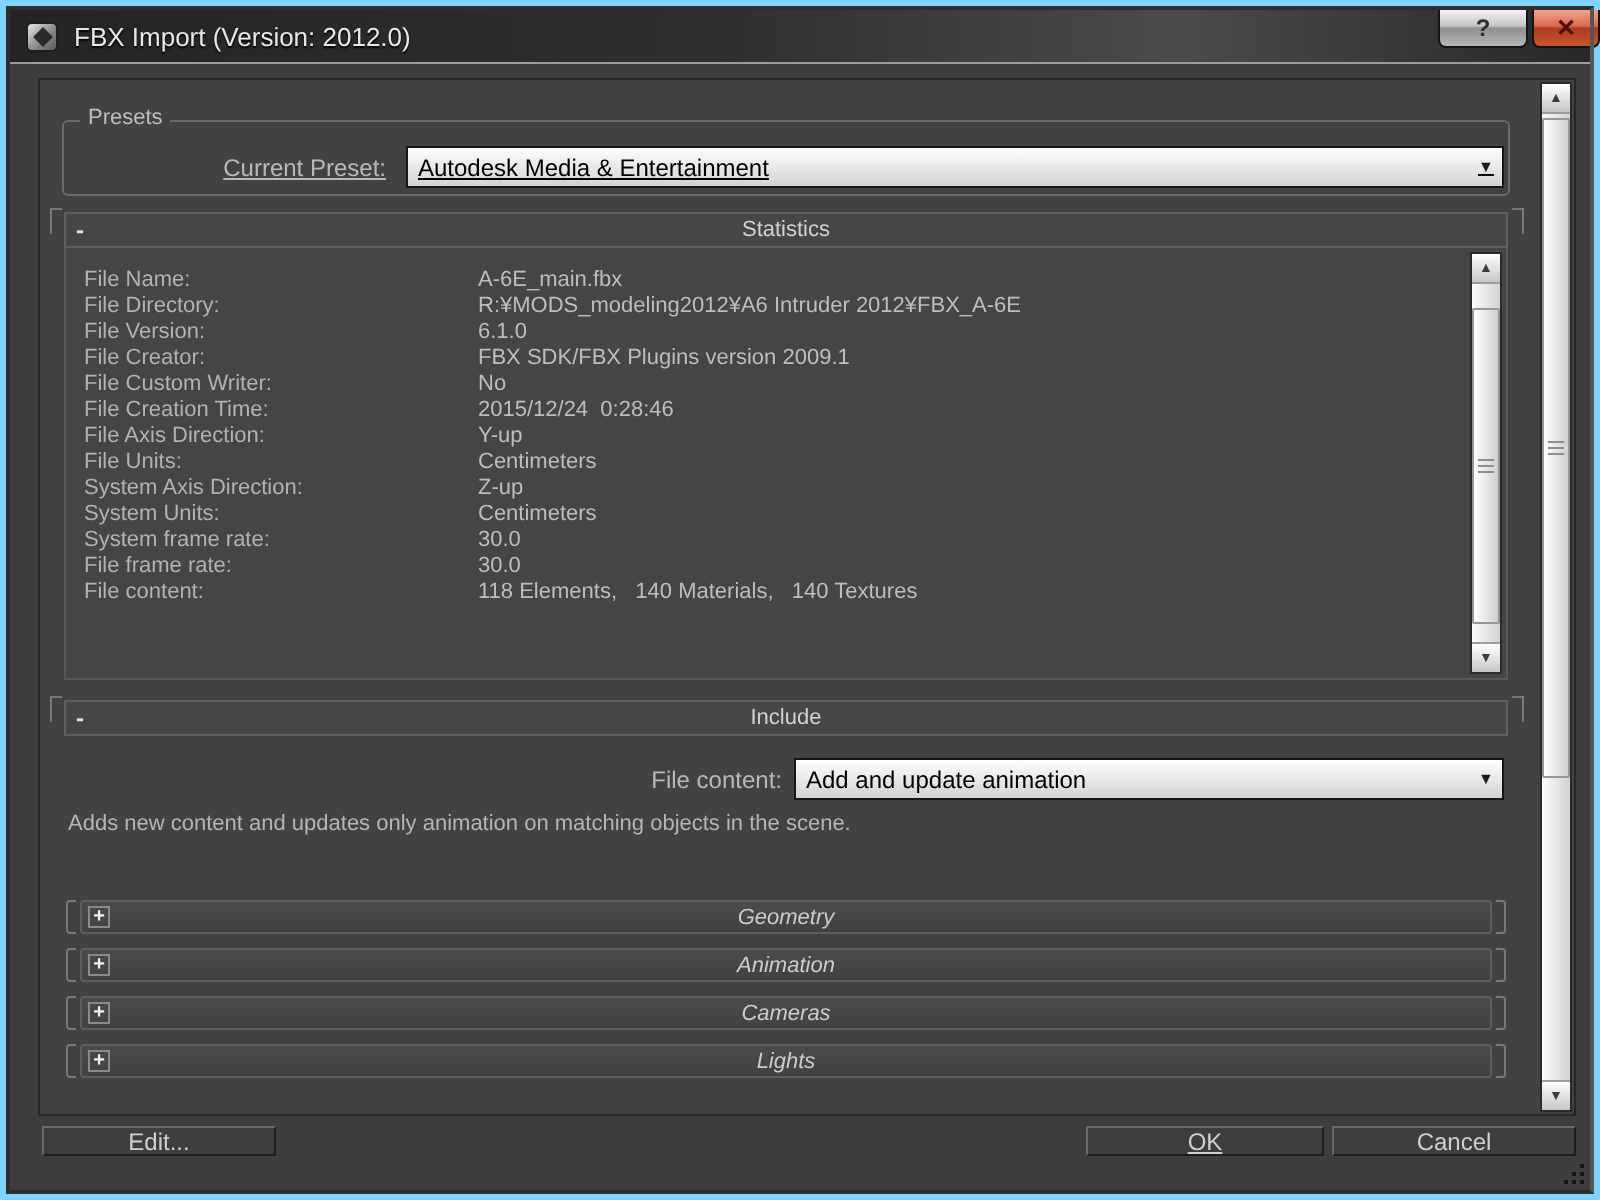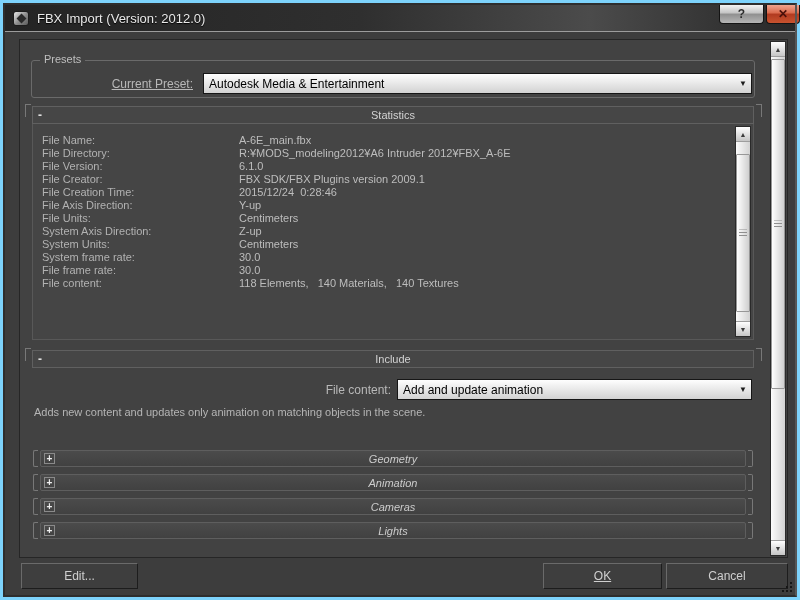--- a/index.html
+++ b/index.html
@@ -80,21 +80,21 @@
     border-radius:2px;background:linear-gradient(#4b4b4b,#414141);
     display:flex;align-items:center;justify-content:center;cursor:default;}
   .rollup-label{color:#cccccc;font-size:11px;font-style:italic;}
   .plus-box{position:absolute;left:3px;top:2px;width:11px;height:11px;border:1px solid #8a8a8a;
     color:#f0f0f0;font-size:10px;font-weight:bold;line-height:9px;text-align:center;}
   .bracket{position:absolute;width:5px;height:17px;pointer-events:none;}
   .bracket.bl{border:1px solid #787878;border-right:none;border-radius:2px 0 0 2px;left:30px;}
   .bracket.br{border:1px solid #787878;border-left:none;border-radius:0 2px 2px 0;left:745px;}
 
   
-  .btn{position:absolute;top:560px;height:26px;background:#3e3e3e;color:#cfcfcf;font-size:12px;
+  .btn{position:absolute;top:560px;height:15px;background:#3e3e3e;color:#cfcfcf;font-size:12px;
     border:1px solid;border-color:#6a6a6a #1d1d1d #1d1d1d #6a6a6a;
     display:flex;align-items:center;justify-content:center;cursor:default;}
   .resize-grip{position:absolute;right:3px;bottom:3px;width:13px;height:13px;}
   .grip-dots{position:absolute;left:1px;top:1px;width:2px;height:2px;background:transparent;
     box-shadow:8px 0 #161616,8px 4px #161616,8px 8px #161616,4px 4px #161616,4px 8px #161616,0 8px #161616;}
 </style>
 </head>
 <body>
 
 <div id="window">
@@ -123,37 +123,38 @@
       <div class="sb-btn sb-down">
         <span class="sb-arrow">▼</span>
       </div>
     </div>
   </div>
 
   <div class="presets-box">
     <span class="presets-legend">Presets</span>
   </div>
   <span class="field-label" style="left:54px;top:74px;width:136px;text-decoration:underline;">Current Preset:</span>
-  <div class="dropdown" style="left:200px;top:70px;width:549px;">
+  <div class="dropdown" style="left:200px;top:70px;width:549px;text-decoration:underline;">
     <span class="dd-text">Autodesk Media &amp; Entertainment</span>
     <span class="dd-arrow">▼</span>
   </div>
 
   <div class="corner cl" style="left:22px;top:101px;"></div>
   <div class="corner cr" style="left:753px;top:101px;"></div>
   <div class="section-header" style="top:103px;">
     <span class="hdr-minus">-</span>
     <span class="section-title">Statistics</span>
   </div>
   <div class="stats-box">
     <div class="stats-rows">
       <div class="stat-row"><span class="stat-label">File Name:</span><span class="stat-value">A-6E_main.fbx</span></div>
       <div class="stat-row"><span class="stat-label">File Directory:</span><span class="stat-value">R:¥MODS_modeling2012¥A6 Intruder 2012¥FBX_A-6E</span></div>
       <div class="stat-row"><span class="stat-label">File Version:</span><span class="stat-value">6.1.0</span></div>
       <div class="stat-row"><span class="stat-label">File Creator:</span><span class="stat-value">FBX SDK/FBX Plugins version 2009.1</span></div>
+      <div class="stat-row"><span class="stat-label">File Custom Writer:</span><span class="stat-value">No</span></div>
       <div class="stat-row"><span class="stat-label">File Creation Time:</span><span class="stat-value">2015/12/24  0:28:46</span></div>
       <div class="stat-row"><span class="stat-label">File Axis Direction:</span><span class="stat-value">Y-up</span></div>
       <div class="stat-row"><span class="stat-label">File Units:</span><span class="stat-value">Centimeters</span></div>
       <div class="stat-row"><span class="stat-label">System Axis Direction:</span><span class="stat-value">Z-up</span></div>
       <div class="stat-row"><span class="stat-label">System Units:</span><span class="stat-value">Centimeters</span></div>
       <div class="stat-row"><span class="stat-label">System frame rate:</span><span class="stat-value">30.0</span></div>
       <div class="stat-row"><span class="stat-label">File frame rate:</span><span class="stat-value">30.0</span></div>
       <div class="stat-row"><span class="stat-label">File content:</span><span class="stat-value">118 Elements,   140 Materials,   140 Textures</span></div>
     </div>
     <div class="scrollbar inner-sb">

